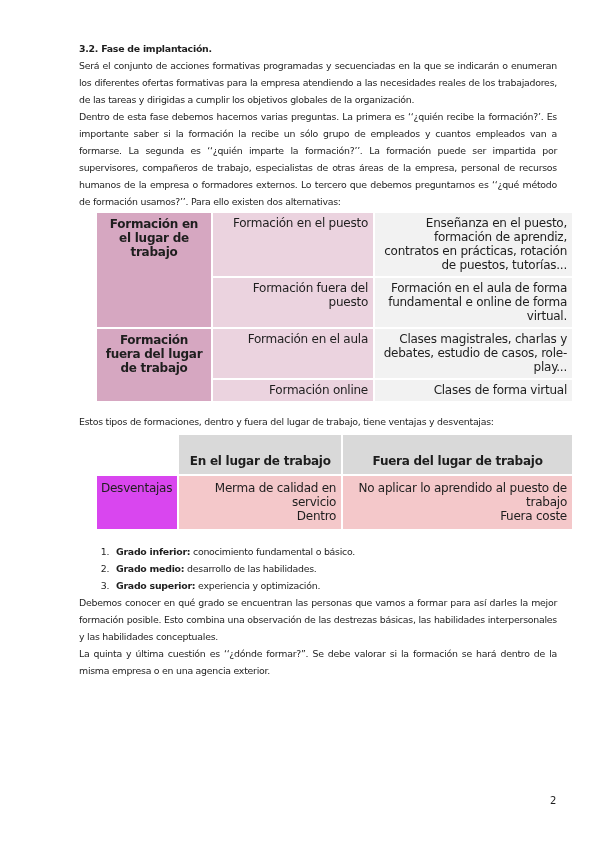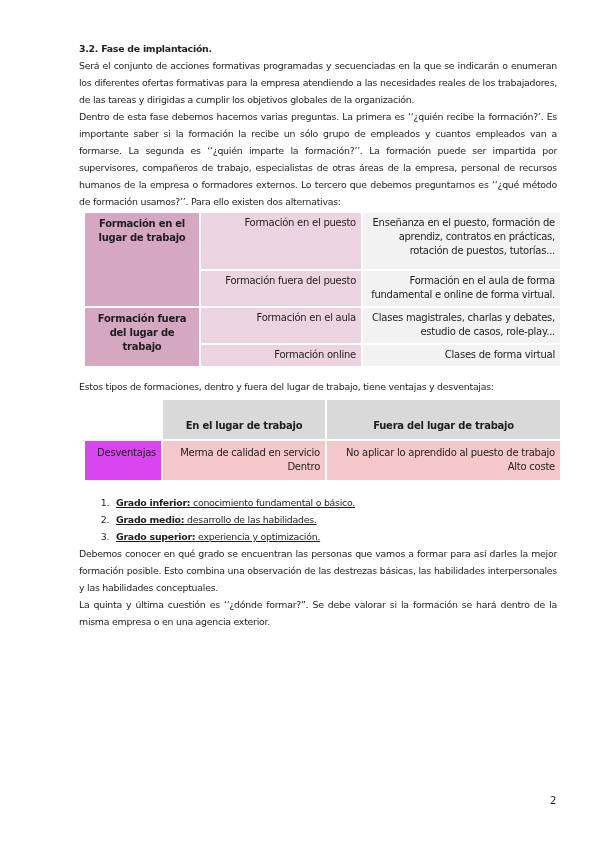--- a/index.html
+++ b/index.html
@@ -1,36 +1,36 @@
 <!DOCTYPE html>
 <html><head>
   <meta charset="utf-8">
   <style>
     html, body { margin: 0; padding: 0; background: #ffffff; }
     body { width: 600px; height: 848px; position: relative; overflow: hidden;
            font-family: "DejaVu Sans", sans-serif; color: #1e1e1e; }
     .page { position: absolute; left: 79px; top: 40px; width: 478px; font-size: 9.4px; line-height: 17px; letter-spacing: -0.25px; }
     .h { font-weight: bold; margin: 0; }
     p { margin: 0; text-align: justify; }
-    table { border-collapse: separate; border-spacing: 2px; width: 479px; margin-left: 4px; font-size: 10px; line-height: 14px; letter-spacing: -0.25px; }
+    table { border-collapse: separate; border-spacing: 2px; width: 479px; margin-left: 16px; font-size: 12px; line-height: 14px; letter-spacing: -0.25px; }
     td, th { padding: 3px 5px 4px 5px; vertical-align: top; text-align: right; }
     .t1 { margin-top: 1px; margin-bottom: 10px; }
     .t1 .c1 { background: #d6a7c1; font-weight: bold; text-align: center; width: 104px; padding-top: 4px; }
     .t1 .c2 { background: #ebd3df; width: 150px; }
     .t1 .c3 { background: #f2f2f2; }
     .t2 { margin-top: 3px; margin-bottom: 12px; }
     .t2 th { background: #d9d9d9; font-weight: bold; text-align: center; padding: 19px 5px 6px 5px; }
     .t2 th.blank { background: #ffffff; }
     .t2 .ok-l { background: #b5d9a7; }
     .t2 .ok { background: #d8ecd1; }
     .t2 .ko-l { background: #d946ef; }
     .t2 .ko { background: #f4c8ca; }
     .t2 td { padding: 5px 5px 6px 4px; }
     ol { margin: 0; padding-left: 33px; }
-    ol li { padding-left: 4px; text-decoration: underline; }
+    ol li { padding-left: 4px; }
     ol li b { font-weight: bold; }
     .pnum { position: absolute; left: 550px; top: 795px; font-size: 10px; }
   </style>
 </head>
 <body>
 
 <div class="page">
   <p class="h">3.2. Fase de implantación.</p>
   <p>Será el conjunto de acciones formativas programadas y secuenciadas en la que se indicarán o enumeran los diferentes ofertas formativas para la empresa atendiendo a las necesidades reales de los trabajadores, de las tareas y dirigidas a cumplir los objetivos globales de la organización.</p>
   <p>Dentro de esta fase debemos hacernos varias preguntas. La primera es ‘‘¿quién recibe la formación?’. Es importante saber si la formación la recibe un sólo grupo de empleados y cuantos empleados van a formarse. La segunda es ‘‘¿quién imparte la formación?’’. La formación puede ser impartida por supervisores, compañeros de trabajo, especialistas de otras áreas de la empresa, personal de recursos humanos de la empresa o formadores externos. Lo tercero que debemos preguntarnos es ‘‘¿qué método de formación usamos?’’. Para ello existen dos alternativas:</p>
@@ -68,21 +68,21 @@
       <th>Fuera del lugar de trabajo</th>
     </tr>
     <tr>
       <td class="ko-l">Desventajas</td>
       <td class="ko">
         <div>Merma de calidad en servicio</div>
         <div>Dentro</div>
       </td>
       <td class="ko">
         <div>No aplicar lo aprendido al puesto de trabajo</div>
-        <div>Alto coste</div>
+        <div>Fuera coste</div>
       </td>
     </tr>
   </tbody>
     </table>
 
   <ol>
     <li><b>Grado inferior:</b><span> conocimiento fundamental o básico.</span></li>
     <li><b>Grado medio:</b><span> desarrollo de las habilidades.</span></li>
     <li><b>Grado superior:</b><span> experiencia y optimización.</span></li>
   </ol>

